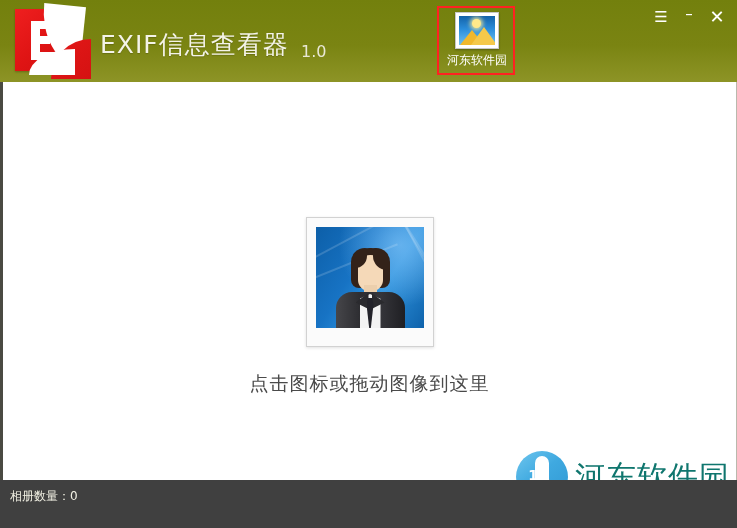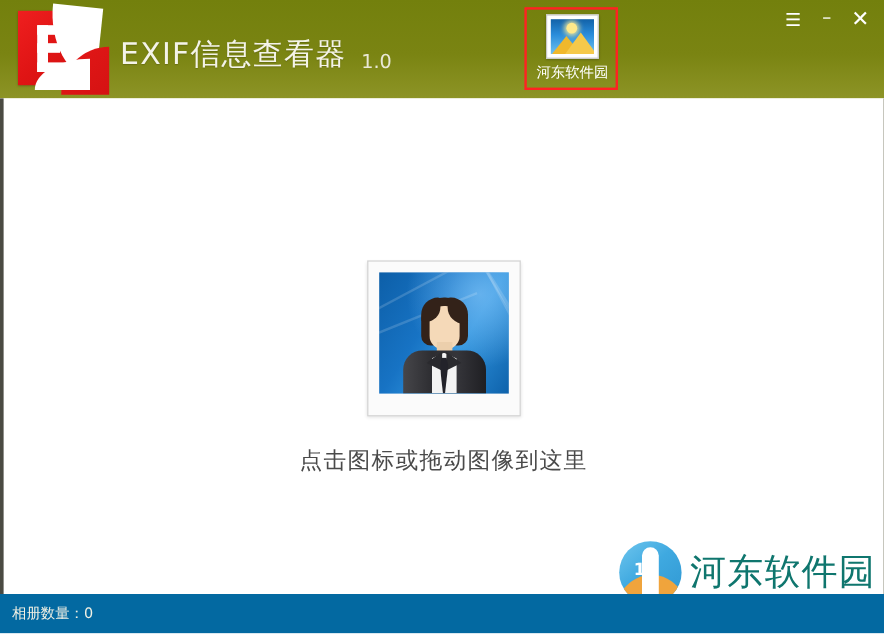--- a/index.html
+++ b/index.html
@@ -402,22 +402,22 @@
     color: #0f766e;
     white-space: nowrap;
     letter-spacing: 1px;
   }
 
   
   .statusbar {
     position: absolute;
     left: 0; bottom: 0;
     width: 737px;
-    height: 33px;
-    background: #0369a1;
+    height: 48px;
+    background: #404040;
     overflow: hidden;
   }
   .status-text {
     position: absolute;
     left: 10px; top: 8px;
     font-size: 12px;
     color: #f2f1e4;
     white-space: nowrap;
   }
 </style>

